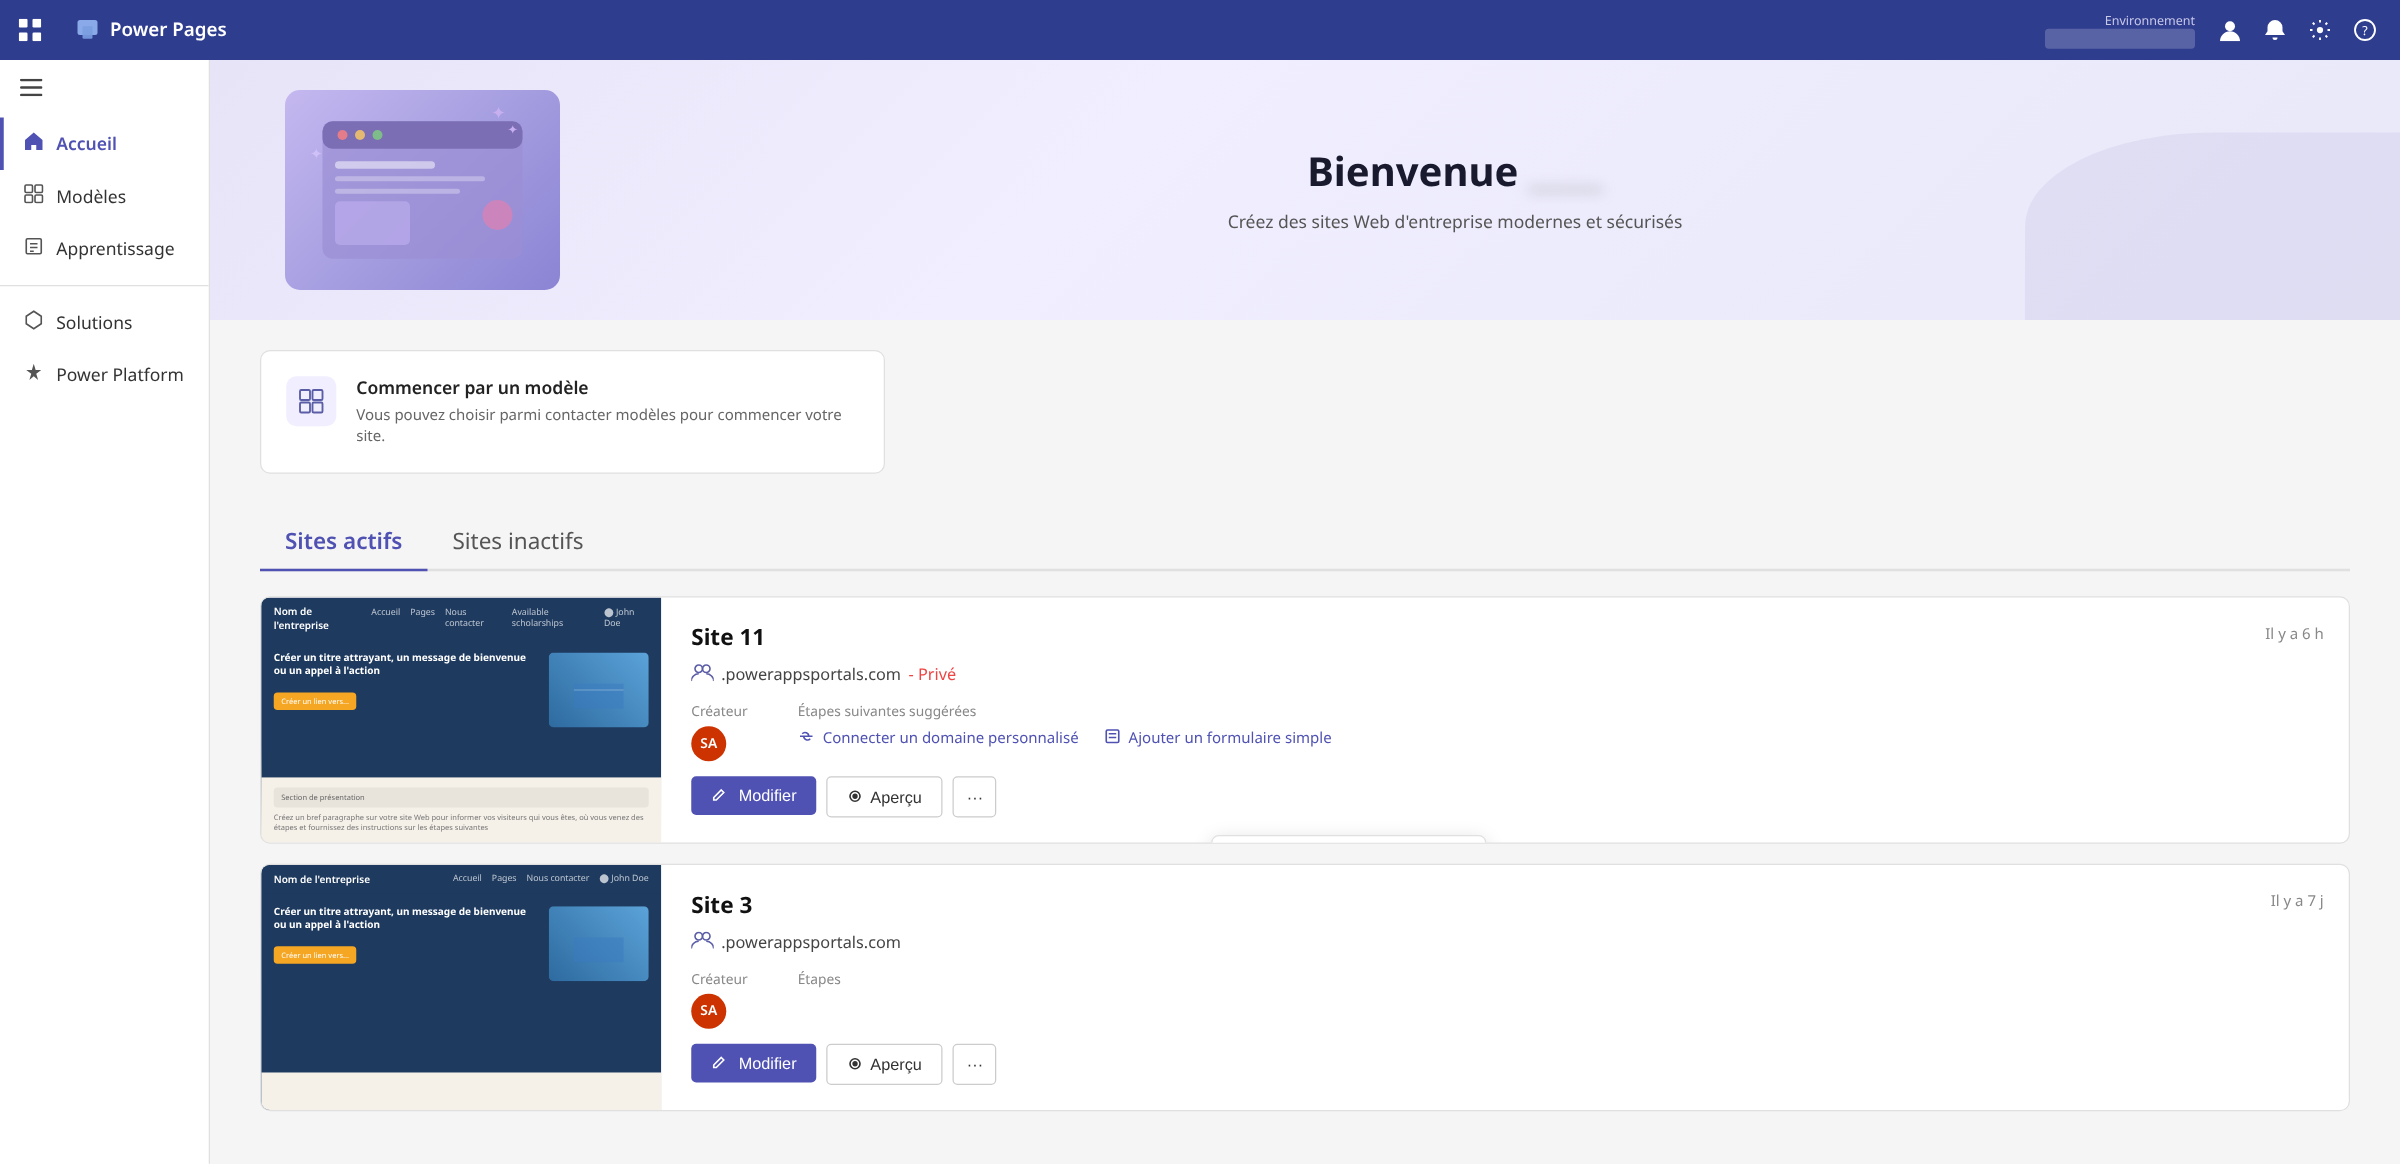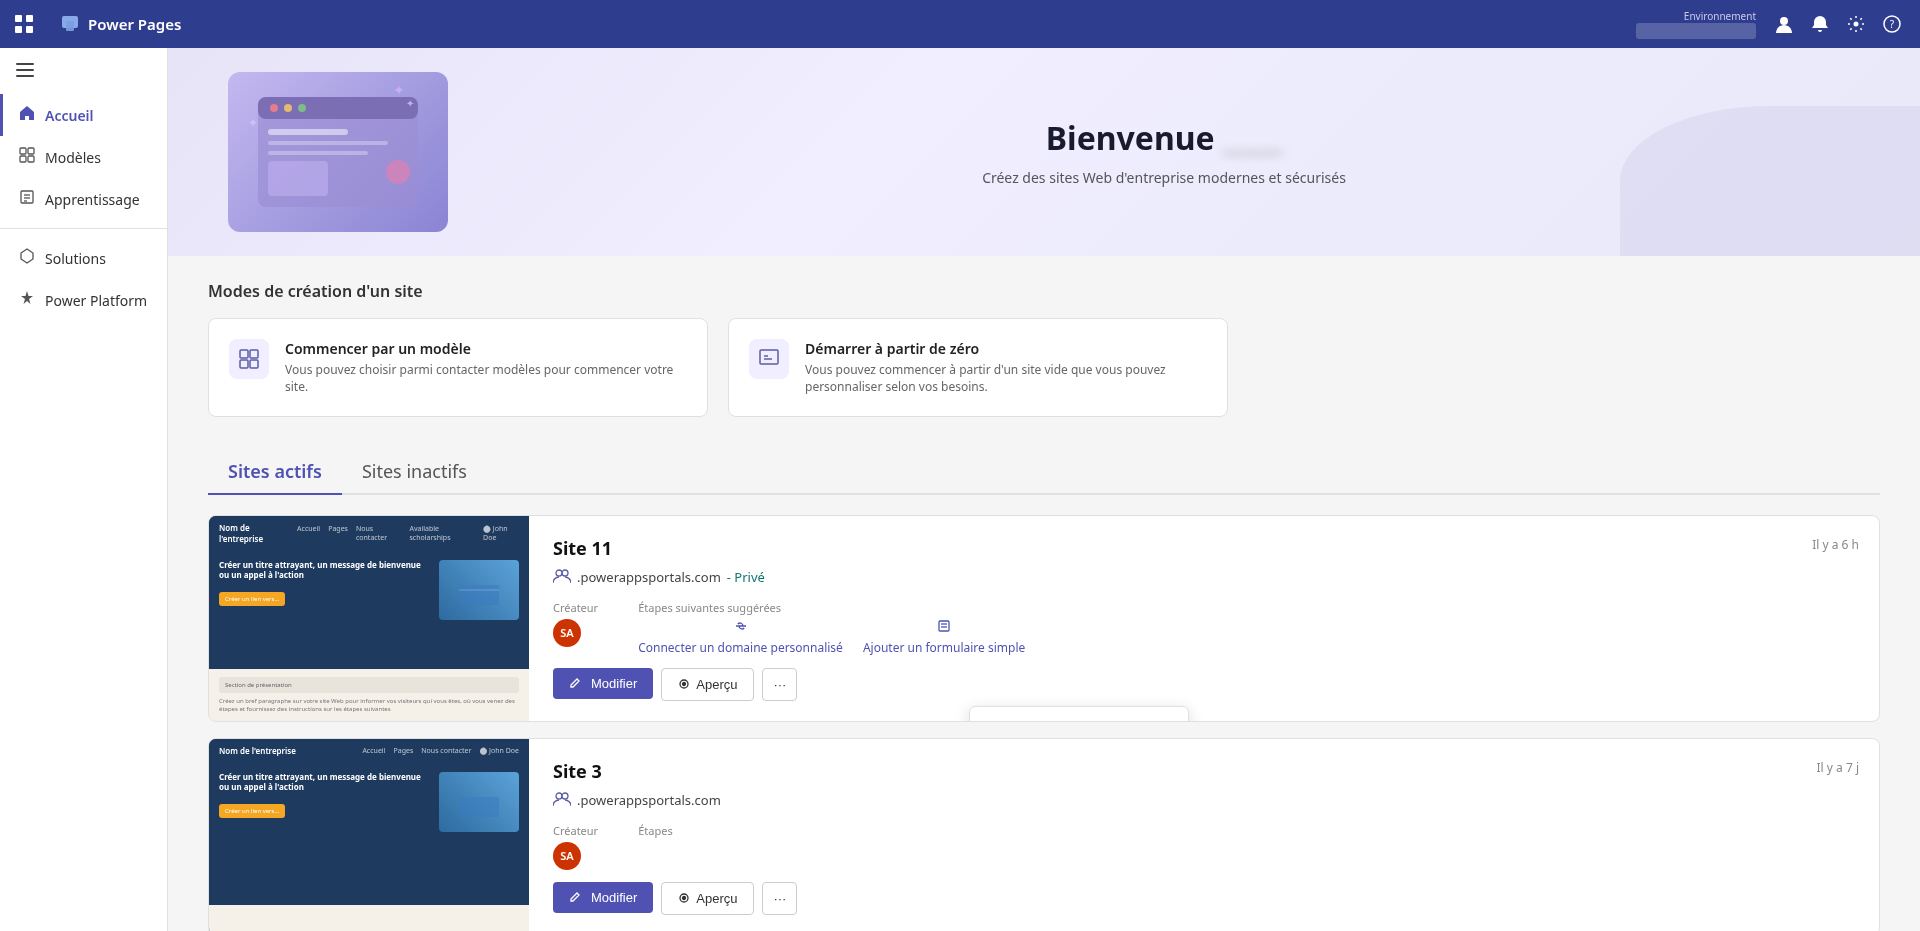--- a/index.html
+++ b/index.html
@@ -121,30 +121,30 @@
       background: linear-gradient(45deg, #2d6a9f, #5ba3d9);
       display: flex; align-items: center; justify-content: center;
     }
     .site-thumb-bottom { background: #f5f0e8; padding: 8px 10px; font-size: 7px; color: #666; }
     .site-thumb-section { background: #e8e4dc; padding: 4px 6px; border-radius: 3px; font-size: 6px; color: #666; margin-bottom: 4px; }
 
     .site-info { flex: 1; padding: 20px 24px; }
     .site-name { font-size: 18px; font-weight: 700; color: #111; margin-bottom: 6px; }
     .site-url-row { display: flex; align-items: center; gap: 6px; margin-bottom: 12px; }
     .site-url { font-size: 13px; color: #444; }
-    .site-privacy { font-size: 13px; color: #0f766e; }
+    .site-privacy { font-size: 13px; color: #ef4444; }
     .site-meta-row { display: flex; gap: 40px; margin-bottom: 12px; }
     .site-meta-label { font-size: 11px; color: #888; margin-bottom: 4px; }
     .site-creator-avatar {
       width: 28px; height: 28px; border-radius: 50%; background: #cc3300;
       color: white; display: flex; align-items: center; justify-content: center; font-size: 11px; font-weight: 600;
     }
     .site-next-step-items { display: flex; gap: 20px; flex-wrap: wrap; }
     .site-next-step {
-      display: flex; align-items: center; gap: 6px; font-size: 12px; color: #4f52b2; cursor: pointer; flex-direction: column;
+      display: flex; align-items: center; gap: 6px; font-size: 12px; color: #4f52b2; cursor: pointer;
     }
     .site-actions { display: flex; align-items: flex-start; gap: 8px; margin-top: 8px; }
     .btn-primary {
       background: #4f52b2; color: white; border: none; padding: 8px 16px;
       border-radius: 4px; font-size: 13px; cursor: pointer; display: flex; align-items: center; gap: 10px;
     }
     .btn-secondary {
       background: white; color: #333; border: 1px solid #ccc; padding: 8px 16px;
       border-radius: 4px; font-size: 13px; cursor: pointer; display: flex; align-items: center; gap: 6px;
     }
@@ -311,47 +311,33 @@
         <span>Bienvenue</span>
         <span style="filter: blur(5px); color:#888; font-size:24px;"> ______</span>
       </div>
       <div class="hero-subtitle">Créez des sites Web d'entreprise modernes et sécurisés</div>
     </div>
     <div class="hero-wave"></div>
   </div>
 
   <div class="content">
 
-    <div class="section-title">Modes de création d'un site</div>
     <div class="mode-cards">
       <div class="mode-card">
         <div class="mode-card-icon">
           <svg width="22" height="22" viewBox="0 0 22 22" fill="none" stroke="#5b5ea6" stroke-width="1.5">
             <rect x="2" y="2" width="8" height="8" rx="1"></rect>
             <rect x="12" y="2" width="8" height="8" rx="1"></rect>
             <rect x="2" y="12" width="8" height="8" rx="1"></rect>
             <rect x="12" y="12" width="8" height="8" rx="1"></rect>
           </svg>
         </div>
         <div>
           <div class="mode-card-title">Commencer par un modèle</div>
           <div class="mode-card-desc">Vous pouvez choisir parmi contacter modèles pour commencer votre site.</div>
-        </div>
-      </div>
-      <div class="mode-card">
-        <div class="mode-card-icon">
-          <svg width="22" height="22" viewBox="0 0 22 22" fill="none" stroke="#5b5ea6" stroke-width="1.5">
-            <rect x="2" y="2" width="18" height="14" rx="1"></rect>
-            <line x1="6" y1="8" x2="10" y2="8"></line>
-            <line x1="6" y1="11" x2="14" y2="11"></line>
-          </svg>
-        </div>
-        <div>
-          <div class="mode-card-title">Démarrer à partir de zéro</div>
-          <div class="mode-card-desc">Vous pouvez commencer à partir d'un site vide que vous pouvez personnaliser selon vos besoins.</div>
         </div>
       </div>
     </div>
 
     <div class="tabs">
       <div class="tab active">Sites actifs</div>
       <div class="tab">Sites inactifs</div>
     </div>
 
     <div class="site-card">

